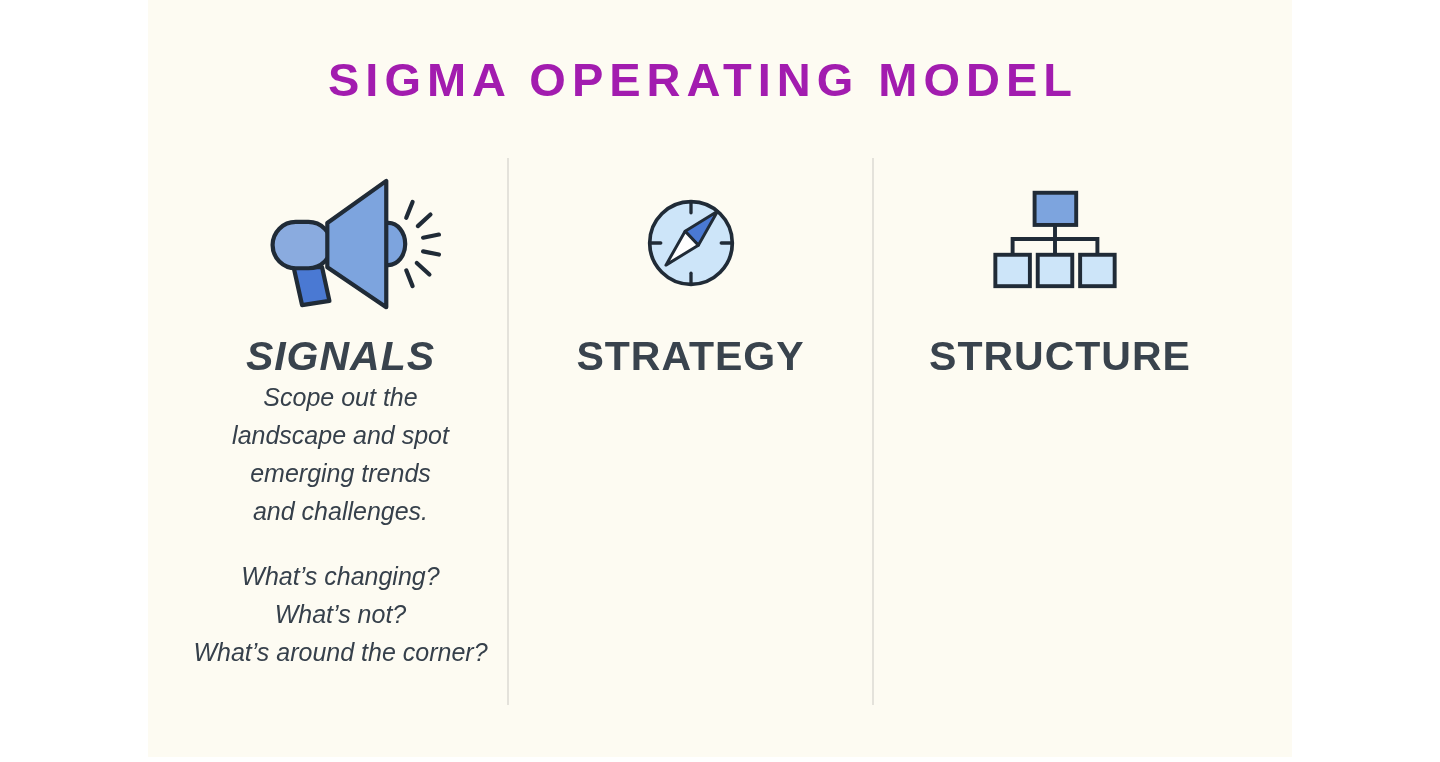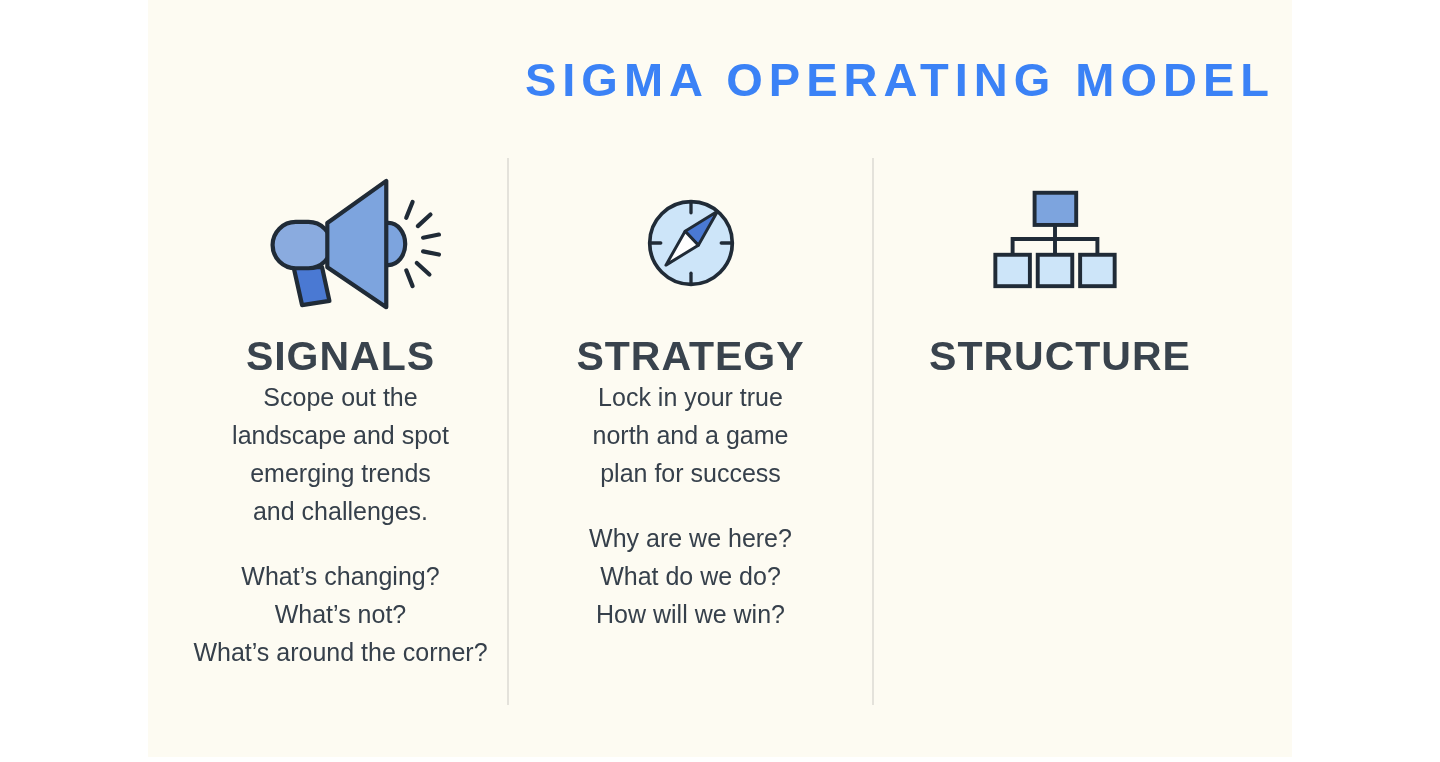--- a/index.html
+++ b/index.html
@@ -11,40 +11,40 @@
     position: relative;
   }
   .panel {
     position: absolute;
     left: 148px; top: 0;
     width: 1144px; height: 757px;
     background: #fdfbf2;
   }
   .title {
     margin-top: 52px;
-    text-align: right;
+    text-align: center;
     position: relative;
     left: -17px;
     font-size: 47px;
     font-weight: bold;
     letter-spacing: 6px;
-    color: #3b82f6;
+    color: #a21caf;
     white-space: nowrap;
   }
   .columns {
     position: absolute;
     top: 158px; left: 0;
     width: 100%; height: 547px;
     display: flex;
   }
   .col {
     text-align: center;
     color: #36404b;
   }
-  .col-signals   { width: 359px; padding-left: 26px; }
+  .col-signals   { width: 359px; padding-left: 26px; font-style: italic; }
   .col-strategy  { width: 367px; 
                    border-left: 2px solid #e4e2db;
                    border-right: 2px solid #e4e2db; }
   .col-structure { width: 418px; padding-right: 46px; }
   .icon-area {
     height: 170px;
     display: flex;
     align-items: center;
     justify-content: center;
   }
@@ -112,26 +112,20 @@
             <line x1="80" y1="26" x2="80" y2="39"></line>
             <line x1="80" y1="121" x2="80" y2="134"></line>
             <line x1="26" y1="80" x2="39" y2="80"></line>
             <line x1="121" y1="80" x2="134" y2="80"></line>
           </g>
           <polygon points="116,37 90,83 72,64" stroke-width="4" stroke-linejoin="round" fill="#4a79d3" stroke="#202b37"></polygon>
           <polygon points="46,110 90,83 72,64" stroke-width="4" stroke-linejoin="round" fill="#ffffff" stroke="#202b37"></polygon>
         </svg>
       </div>
       <div class="col-heading">STRATEGY</div>
-      <div class="col-desc">Lock in your true
-north and a game
-plan for success</div>
-      <div class="col-questions">Why are we here?
-What do we do?
-How will we win?</div>
     </div>
 
     <div class="col col-structure">
       <div class="icon-area">
         <svg width="157" height="118" viewBox="0 0 200 150">
           <g stroke-width="5" fill="none" stroke="#202b37">
             <line x1="93" y1="52" x2="93" y2="70"></line>
             <polyline points="39,90 39,70 147,70 147,90"></polyline>
             <line x1="93" y1="70" x2="93" y2="90"></line>
           </g>

